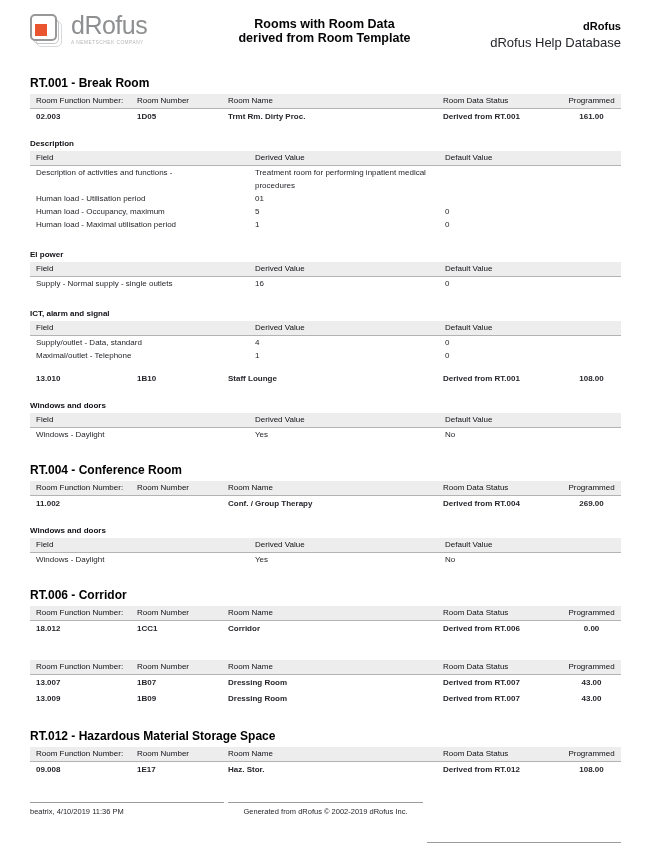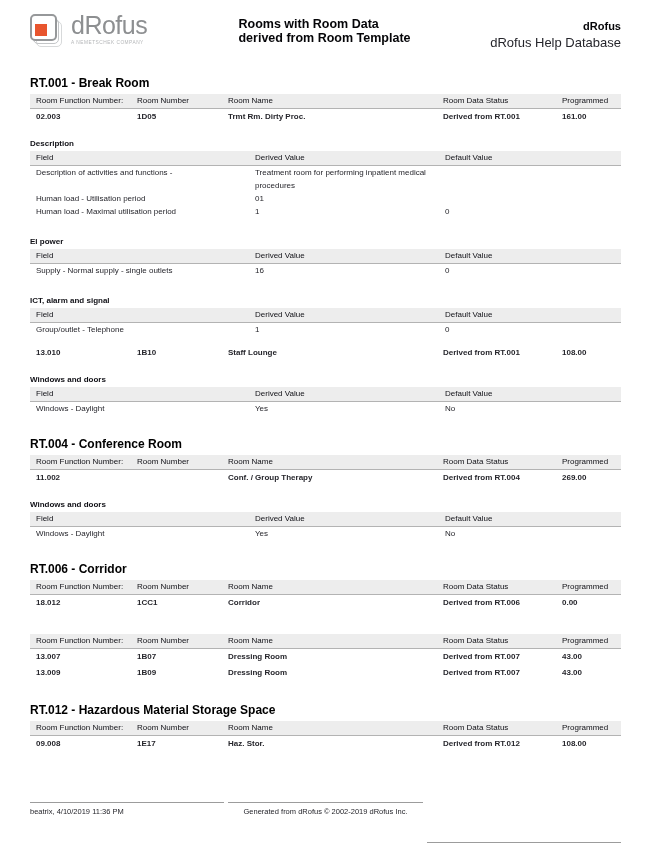--- a/index.html
+++ b/index.html
@@ -18,34 +18,34 @@
     border: 1.5px solid #c3c5c7; border-radius: 5px; }
   .logo-stack.s2 { left: 6px; top: 9px; border-color: #d7d9da; }
   .logo-box { position: absolute; left: 0; top: 2px; width: 27px; height: 27px;
     border: 2px solid #96989a; border-radius: 5px; background: #fff; }
   .logo-square { position: absolute; left: 3px; bottom: 3px; width: 12px; height: 12px;
     background: var(--accent); }
   .logo-text-wrap { padding-top: 1px; }
   .logo-brand { font-size: 25px; line-height: 25px; color: #8d8f91; letter-spacing: -0.5px; font-weight: 400; }
   .logo-tagline { font-size: 4.8px; letter-spacing: 0.5px; color: #b4b6b8; margin-top: 2px; }
   .report-title { position: absolute; left: 50%; top: 17px; transform: translateX(-50%);
-    text-align: left; font-weight: bold; font-size: 12.5px; line-height: 14px; color: #050508; white-space: nowrap; }
+    text-align: center; font-weight: bold; font-size: 12.5px; line-height: 14px; color: #050508; white-space: nowrap; }
   .db-info { position: absolute; right: 28px; top: 20px; text-align: right; }
   .db-name { font-size: 11px; font-weight: bold; color: #050508; line-height: 12px; }
   .db-subtitle { font-size: 13px; color: #26262c; margin-top: 3px; }
   
   #sections { padding: 0 28px 0 30px; }
   .rt-section { margin-top: 23px; }
   #sections .rt-section:first-child { margin-top: 27px; }
   .rt-heading { font-size: 12px; line-height: 13px; font-weight: bold; color: #000; margin: 0 0 4px; }
   table.tbl { width: 100%; border-collapse: collapse; table-layout: fixed; font-size: 8px; }
   .tbl th { background: var(--hdr-bg); border-bottom: 1px solid var(--hdr-border);
     text-align: left; font-weight: normal; color: #101016; padding: 2px 0 2px 6px; line-height: 10px; }
   .room-tbl td { padding: 3px 0 3px 6px; line-height: 10px; vertical-align: top; color: #26262c; font-weight: bold; }
-  .room-tbl th.num, .room-tbl td.num { text-align: left; padding-left: 0; padding-right: 0; }
+  .room-tbl th.num, .room-tbl td.num { text-align: center; padding-left: 0; padding-right: 0; }
   .room-tbl.standalone { margin-top: 9px; }
   .field-group { margin-top: 19px; }
   .blocks > .room-tbl + .field-group { margin-top: 14px; }
   .fg-label { font-size: 8px; font-weight: bold; color: #101016; line-height: 10px; margin-bottom: 2px; }
   .field-tbl td { padding: 0 8px 0 6px; line-height: 13px; vertical-align: top; color: #26262c; }
   
   #report-footer { position: absolute; left: 30px; right: 28px; top: 802px;
     display: flex; gap: 4px; font-size: 7.5px; color: #26262c; }
   .footer-cell { flex: 1 1 0; border-top: 1px solid #9c9c9c; padding-top: 4px; white-space: nowrap; }
   .footer-cell.center { text-align: center; }
@@ -131,20 +131,25 @@
                   <td>Description of activities and functions -</td>
                   <td>Treatment room for performing inpatient medical procedures</td>
                   <td></td>
                 </tr>
                 <tr>
                   <td>Human load - Utilisation period</td>
                   <td>01</td>
                   <td></td>
                 </tr>
                 <tr>
+                  <td>Human load - Occupancy, maximum</td>
+                  <td>5</td>
+                  <td>0</td>
+                </tr>
+                <tr>
                   <td>Human load - Maximal utilisation period</td>
                   <td>1</td>
                   <td>0</td>
                 </tr>
               </tbody>
     </table>
   </div>
           <div class="field-group">
     <div class="fg-label">El power</div>
     <table class="tbl field-tbl">
@@ -179,21 +184,26 @@
               </colgroup>
       <thead>
                 <tr>
                   <th>Field</th>
                   <th>Derived Value</th>
                   <th>Default Value</th>
                 </tr>
               </thead>
       <tbody>
                 <tr>
-                  <td>Group/outlet - Telephone</td>
+                  <td>Supply/outlet - Data, standard</td>
+                  <td>4</td>
+                  <td>0</td>
+                </tr>
+                <tr>
+                  <td>Maximal/outlet - Telephone</td>
                   <td>1</td>
                   <td>0</td>
                 </tr>
               </tbody>
     </table>
   </div>
           <table class="tbl room-tbl standalone">
     <colgroup>
               <col style="width:101px">
               <col style="width:91px">

